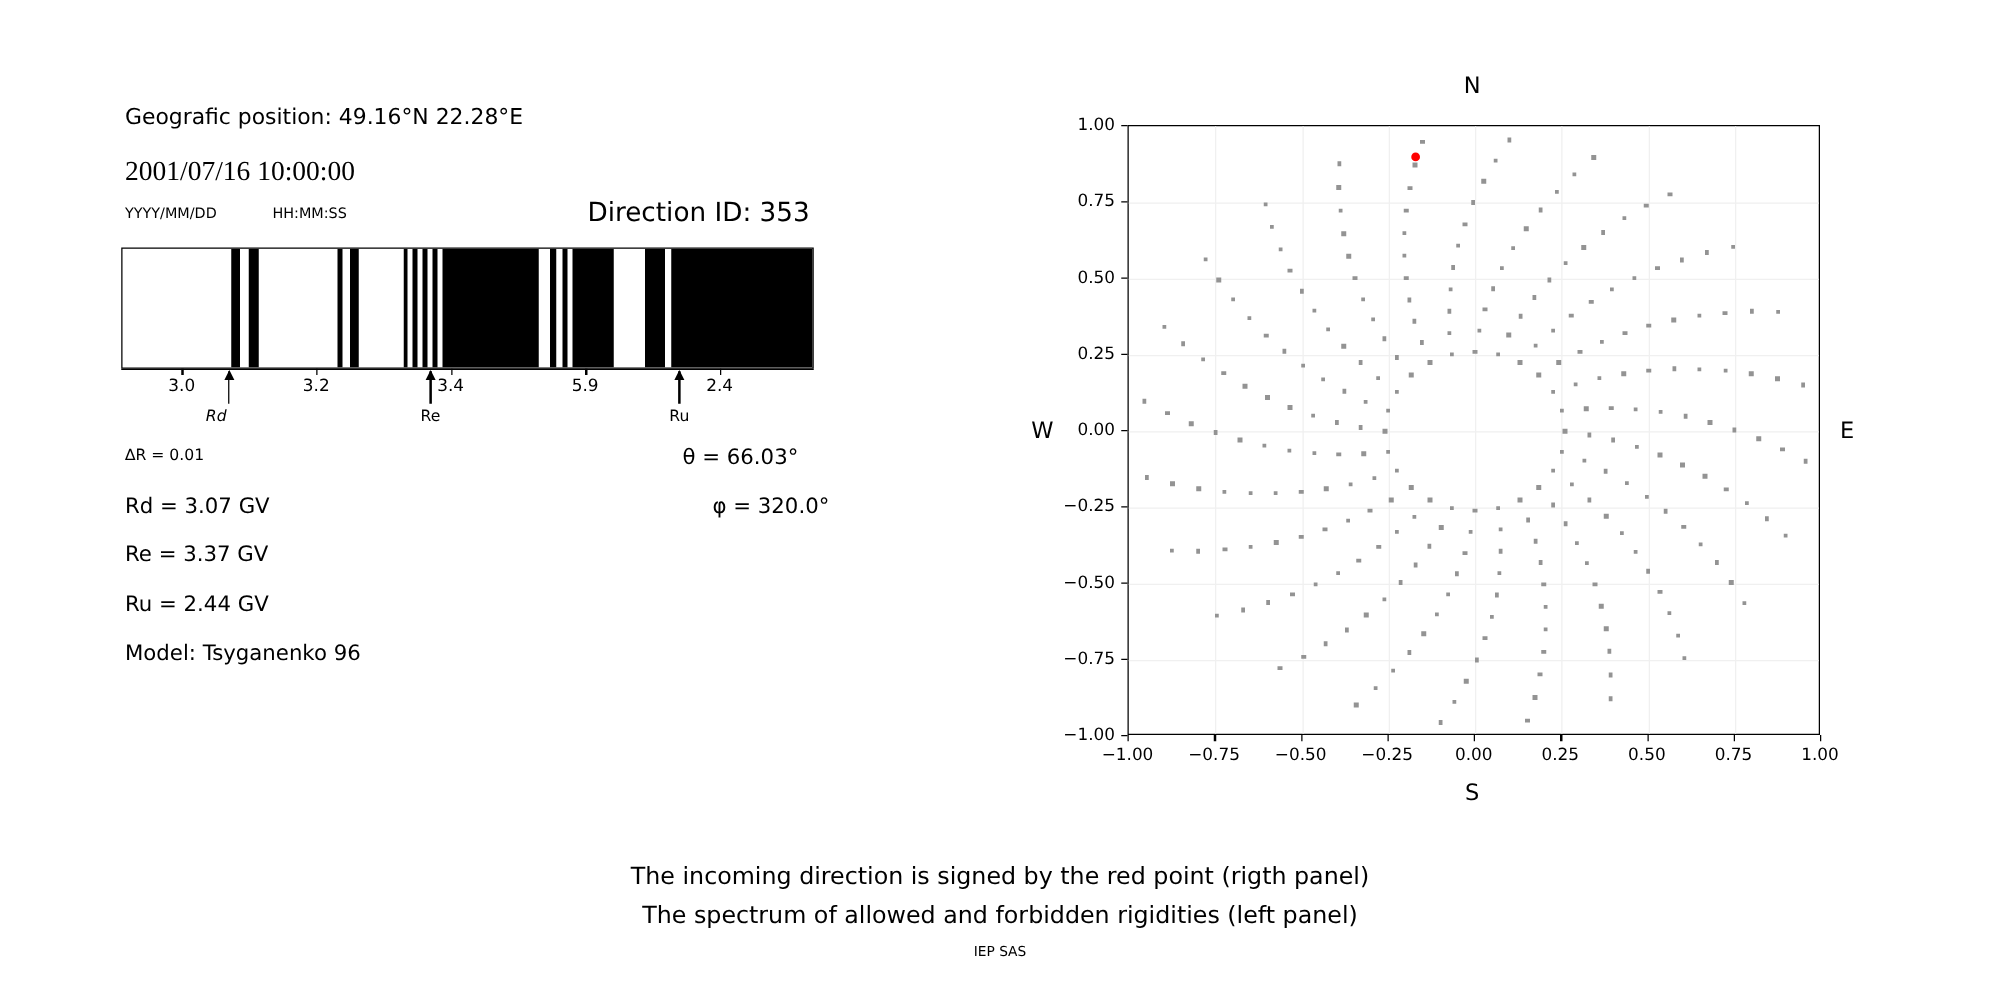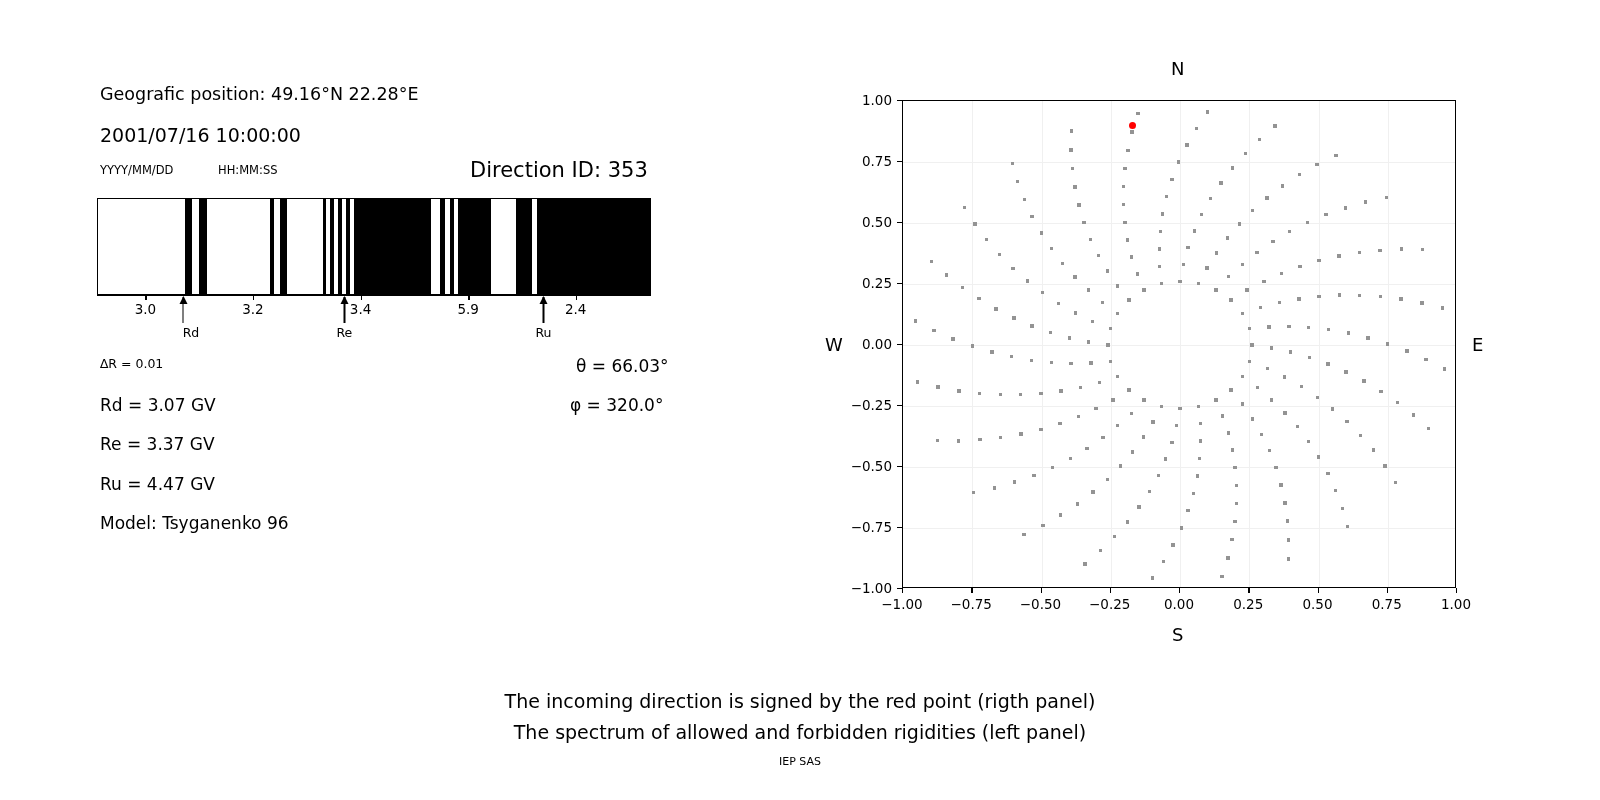--- a/index.html
+++ b/index.html
@@ -10,21 +10,21 @@
     font-family:"DejaVu Sans", sans-serif;
     color:#000000;
     overflow:hidden;
     position:relative;
   }
   .panel-left{position:absolute;left:0;top:0;width:700px;height:620px;}
   .panel-right{position:absolute;left:700px;top:0;width:900px;height:660px;}
 
   
   .geo{position:absolute;left:100px;top:84px;font-size:17.5px;white-space:nowrap;}
-  .datetime{position:absolute;left:100px;top:124px;font-size:19px;white-space:nowrap;}
+  .datetime{position:absolute;left:100px;top:124px;font-size:22px;white-space:nowrap;font-family:Liberation Serif, serif;}
   .fmt-date{position:absolute;left:100px;top:163px;font-size:11.5px;white-space:nowrap;}
   .fmt-time{position:absolute;left:218px;top:163px;font-size:11.5px;white-space:nowrap;}
   .dirid{position:absolute;left:470px;top:158px;font-size:21px;white-space:nowrap;}
 
   
   .spectrum-wrap{position:absolute;left:97px;top:198px;width:554px;height:97px;}
   .spectrum-bar{
     position:absolute;left:0;top:0;width:100%;height:100%;
     background:#ffffff;
     border:1px solid #000000;
@@ -133,38 +133,38 @@
       <div class="tick-label" style="left: 360.553px;">3.4</div>
       <div class="tick" style="left: 468.126px;"></div>
       <div class="tick-label" style="left: 468.126px;">5.9</div>
       <div class="tick" style="left: 575.699px;"></div>
       <div class="tick-label" style="left: 575.699px;">2.4</div>
     </div>
   <div id="spectrum-markers">
       <div class="marker-arrow" style="left: 183.058px; top: 297px;">
         <div class="shaft"></div>
       </div>
-      <div class="marker-label" style="left: 191px; top: 325px;">Rd</div>
+      <div class="marker-label" style="left: 173px; top: 325px; font-style: italic;">Rd</div>
       <div class="marker-arrow" style="left: 344.417px; top: 297px;">
         <div class="shaft"></div>
       </div>
       <div class="marker-label" style="left: 344.417px; top: 325px;">Re</div>
       <div class="marker-arrow" style="left: 543.427px; top: 297px;">
         <div class="shaft"></div>
       </div>
       <div class="marker-label" style="left: 543.427px; top: 325px;">Ru</div>
     </div>
 
   <div class="param delta-small" style="left:100px;top:356px;">∆R = 0.01</div>
   <div class="param" style="left:100px;top:395px;">Rd = 3.07 GV</div>
   <div class="param" style="left:100px;top:434px;">Re = 3.37 GV</div>
-  <div class="param" style="left:100px;top:474px;">Ru = 4.47 GV</div>
+  <div class="param" style="left:100px;top:474px;">Ru = 2.44 GV</div>
   <div class="param" style="left:100px;top:513px;">Model: Tsyganenko 96</div>
 
-  <div class="param-right" style="left:576px;top:356px;">θ = 66.03°</div>
+  <div class="param-right" style="left:546px;top:356px;">θ = 66.03°</div>
   <div class="param-right" style="left:570px;top:395px;">φ = 320.0°</div>
 </div>
 
 <div class="panel-right"></div>
 
 <div class="plot-frame" id="plot-frame">
     <div class="gridline-v" style="left: 69.25px;"></div>
     <div class="gridline-v" style="left: 138.5px;"></div>
     <div class="gridline-v" style="left: 207.75px;"></div>
     <div class="gridline-v" style="left: 277px;"></div>

